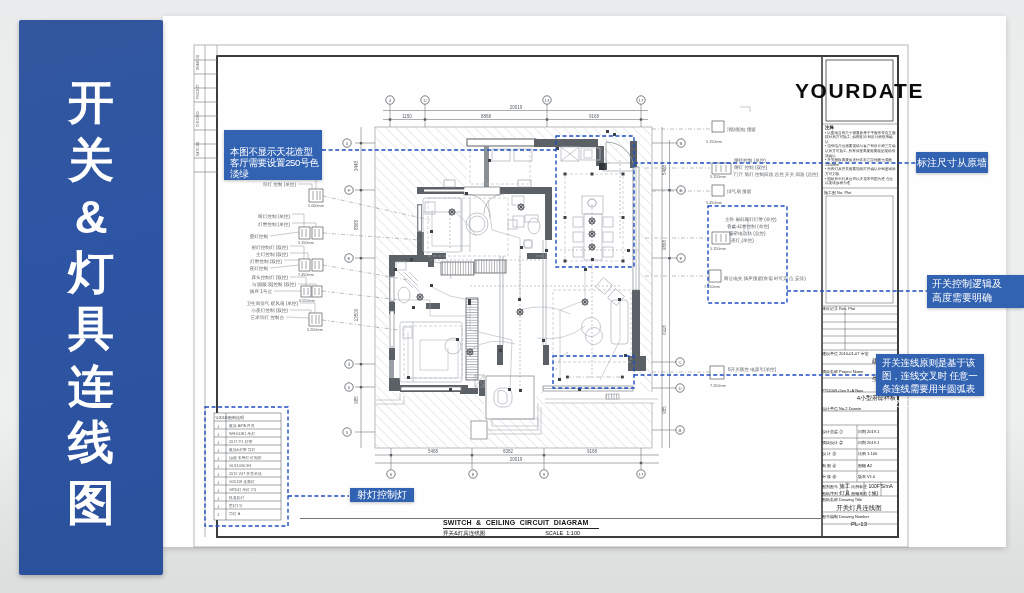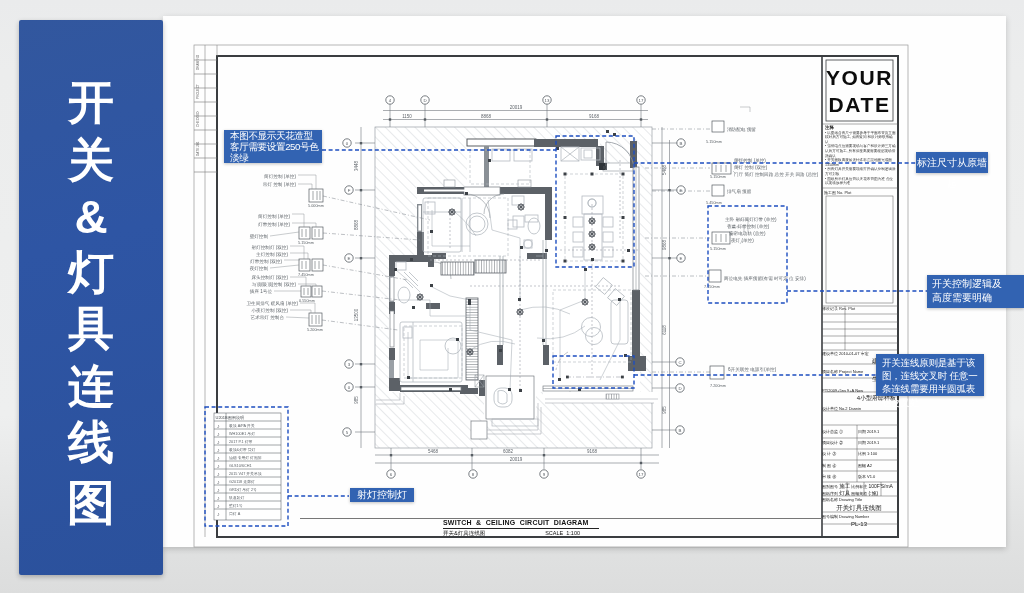--- a/index.html
+++ b/index.html
@@ -657,27 +657,27 @@
   <rect x="708" y="206" width="79" height="97"></rect>
   <rect x="205" y="407" width="83" height="119"></rect>
   <line x1="322" y1="150" x2="556" y2="150"></line>
   <line x1="634" y1="163" x2="916" y2="163"></line>
   <line x1="787" y1="291" x2="927" y2="291"></line>
   <line x1="634" y1="375" x2="876" y2="375"></line>
   <line x1="288" y1="496" x2="349" y2="496"></line>
 </g>
 </svg>
 
-<div class="bb" style="left:224px;top:130px;width:98px;height:33px;font-size:9.6px;line-height:10.8px;padding-top:1px;padding-left:6px;letter-spacing:-0.4px;box-sizing:border-box;">本图不显示天花造型<br>客厅需要设置250号色<br>淡绿</div>
+<div class="bb" style="left:224px;top:130px;width:98px;height:50px;font-size:9.6px;line-height:10.8px;padding-top:17px;padding-left:6px;letter-spacing:-0.4px;box-sizing:border-box;">本图不显示天花造型<br>客厅需要设置250号色<br>淡绿</div>
 <div class="bb" style="left:916px;top:152px;width:72px;height:21px;font-size:10px;line-height:21px;text-align:center;">标注尺寸从原墙起</div>
 <div class="bb" style="left:927px;top:275px;width:97px;height:33px;font-size:10px;line-height:14px;padding-top:2px;padding-left:5px;box-sizing:border-box;">开关控制逻辑及<br>高度需要明确</div>
 <div class="bb" style="left:876px;top:354px;width:108px;height:42px;font-size:9.5px;line-height:13.2px;padding-top:2px;padding-left:6px;letter-spacing:-0.2px;box-sizing:border-box;">开关连线原则是基于该图，连线交叉时 任意一条连线需要用半圆弧表达交叉处</div>
 <div class="bb" style="left:350px;top:488px;width:64px;height:14px;font-size:10px;line-height:14px;text-align:center;">射灯控制灯</div>
 
-<div style="position:absolute;left:826px;top:60px;width:67px;height:61px;z-index:20;display:flex;flex-direction:column;justify-content:center;align-items:center;font-weight:bold;color:#0c0c0c;font-size:21px;line-height:27px;letter-spacing:1.6px;font-family:'Liberation Sans',sans-serif;">
+<div style="position:absolute;left:826px;top:60px;width:67px;height:61px;z-index:20;display:flex;justify-content:center;align-items:center;font-weight:bold;color:#0c0c0c;font-size:21px;line-height:27px;letter-spacing:1.6px;font-family:'Liberation Sans',sans-serif;">
     <span>YOUR</span>
     <span>DATE</span>
   </div>
 <div style="position:absolute;left:825px;top:126px;width:71px;z-index:20;color:#333;font-size:3.6px;line-height:4.6px;font-family:'Liberation Sans',sans-serif;">
 <b style="font-size:4.5px;">注释</b><br>
 • 以图纸含有尺寸需要参考于平面布置及立面核对后方可施工, 如有疑问 和设计师联系确认<br>
 • 强弱电点位需要现场与客户和设计师三方确认后方可施工, 所有插座高度需要根据现场情况确认<br>
 • 开关面板高度如无特殊标注距地面完成面1350mm<br>
 • 所有灯具开关需要现场打开确认控制逻辑后方可封板<br>
 • 图纸所示灯具位置以天花布置图为准 点位以现场放样为准</div>

